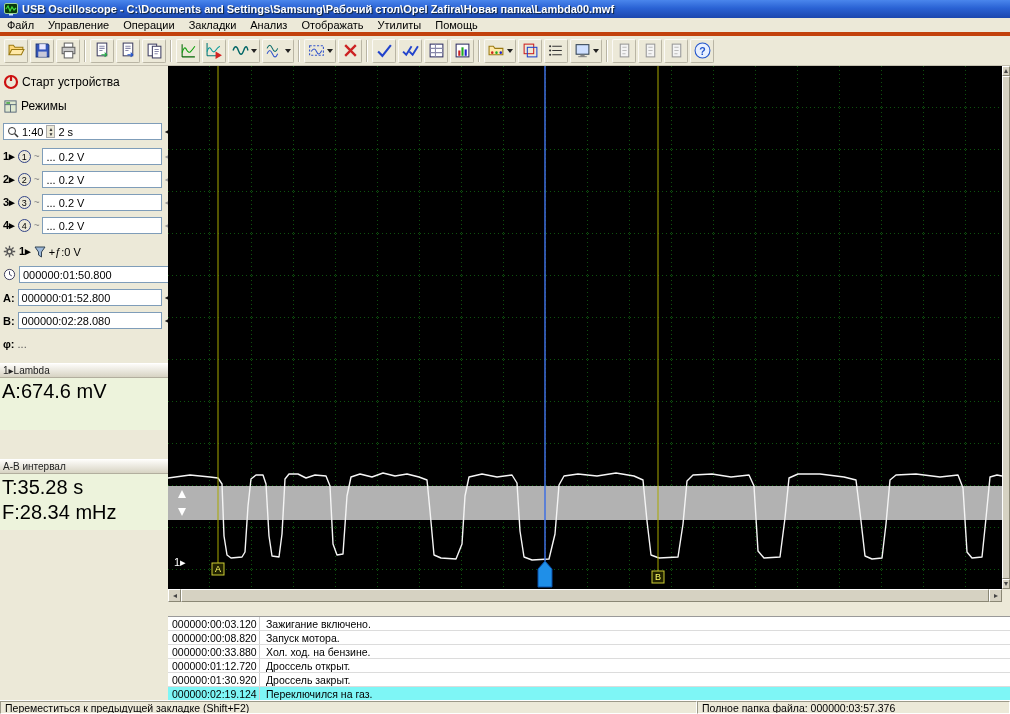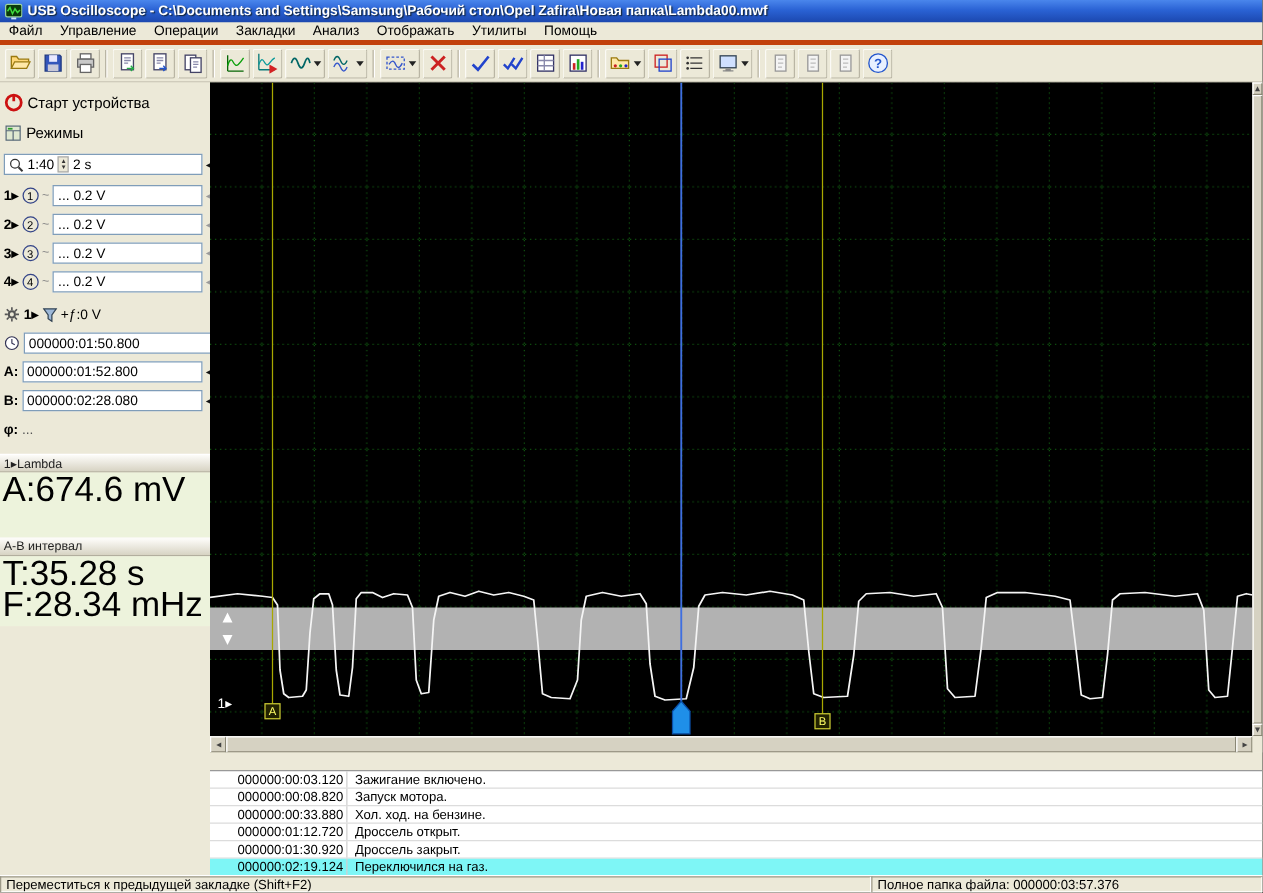--- a/index.html
+++ b/index.html
@@ -41,24 +41,24 @@
   .ch-circle{ width:13px; height:13px; border:1px solid #334488; border-radius:50%;
     font-size:9px; display:flex; align-items:center; justify-content:center; flex:none; }
   .probe{ color:#888; font-size:10px; }
   .spinner{ display:inline-flex; flex-direction:column; border:1px solid #aaa; background:#ECE9D8;
     width:9px; height:13px; align-items:center; justify-content:center; line-height:5px; }
   .spinner span{ font-size:5px; color:#333; }
   .row-label2{ font-size:11px; white-space:nowrap; }
 
   .panel-header{ height:15px; background:linear-gradient(#fdfcf9,#d7d3c3);
     border-top:1px solid #fff; border-bottom:1px solid #b2ae9e;
-    font-size:10px; display:flex; align-items:center; padding:0 3px; color:#222; }
+    font-size:10px; display:flex; align-items:center; padding:0 3px; color:#222;margin-top:29px; }
   .panel-body{ background:#EDF3DC; padding:1px 2px; }
   .panel-body.b52{ height:52px; } .panel-body.b56{ height:56px; }
-  .panel-line{ font-size:28px; line-height:25px; color:#000; white-space:nowrap; }
+  .panel-line{ font-size:20px; line-height:25px; color:#000; white-space:nowrap; }
 
   
   .scope-wrap{ position:absolute; left:168px; top:66px; width:834px; height:523px; background:#000; }
   .vscroll{ position:absolute; left:1002px; top:66px; width:8px; height:523px;
     display:flex; flex-direction:column; background:#f0eee2; }
   .vs-btn{ height:10px; background:#d6d2c2; border:1px solid; border-color:#fff #8a8775 #8a8775 #fff;
     display:flex; align-items:center; justify-content:center; flex:none; }
   .vs-track{ flex:1; display:flex; }
   .vs-thumb{ flex:1; background:#d6d2c2; border:1px solid; border-color:#fff #8a8775 #8a8775 #fff; }
   .hscroll{ position:absolute; left:168px; top:589px; width:842px; height:13px;
@@ -71,21 +71,21 @@
   .tri-up{ border-bottom:4px solid #444; margin-top:-2px; }
   .tri-down{ border-top:4px solid #444; margin-bottom:-2px; }
   .tri-left{ border-right:4px solid #444; margin-left:-2px; }
   .tri-right{ border-left:4px solid #444; margin-right:-2px; }
 
   .gapstrip{ position:absolute; left:168px; top:602px; width:842px; height:14px; background:#ECE9D8; }
 
   
   .events{ position:absolute; left:168px; top:616px; width:842px; height:84px;
     background:#fff; border-top:1px solid #999; font-size:10.5px; color:#000; }
-  .ev-row{ height:14px; display:flex; align-items:center; border-bottom:1px solid #dcdcdc;padding-left:18px; }
+  .ev-row{ height:14px; display:flex; align-items:center; border-bottom:1px solid #dcdcdc; }
   .ev-time{ width:92px; padding-left:4px; border-right:1px solid #cfcfcf; height:100%;
     display:flex; align-items:center; white-space:nowrap; overflow:hidden; flex:none; }
   .ev-text{ padding-left:6px; white-space:nowrap; }
   .ev-row.hl{ background:#7EF6F6; }
 
   .statusbar{ position:absolute; left:0; top:700px; width:1010px; height:14px;
     background:#ECE9D8; display:flex; font-size:10.5px; border-top:1px solid #fff; }
   .sb-panel{ border:1px solid; border-color:#9c9988 #fff #fff #9c9988; padding:0 4px;
     display:flex; align-items:center; white-space:nowrap; overflow:hidden; }
   .sb-left{ flex:1; } .sb-right{ width:313px; }

